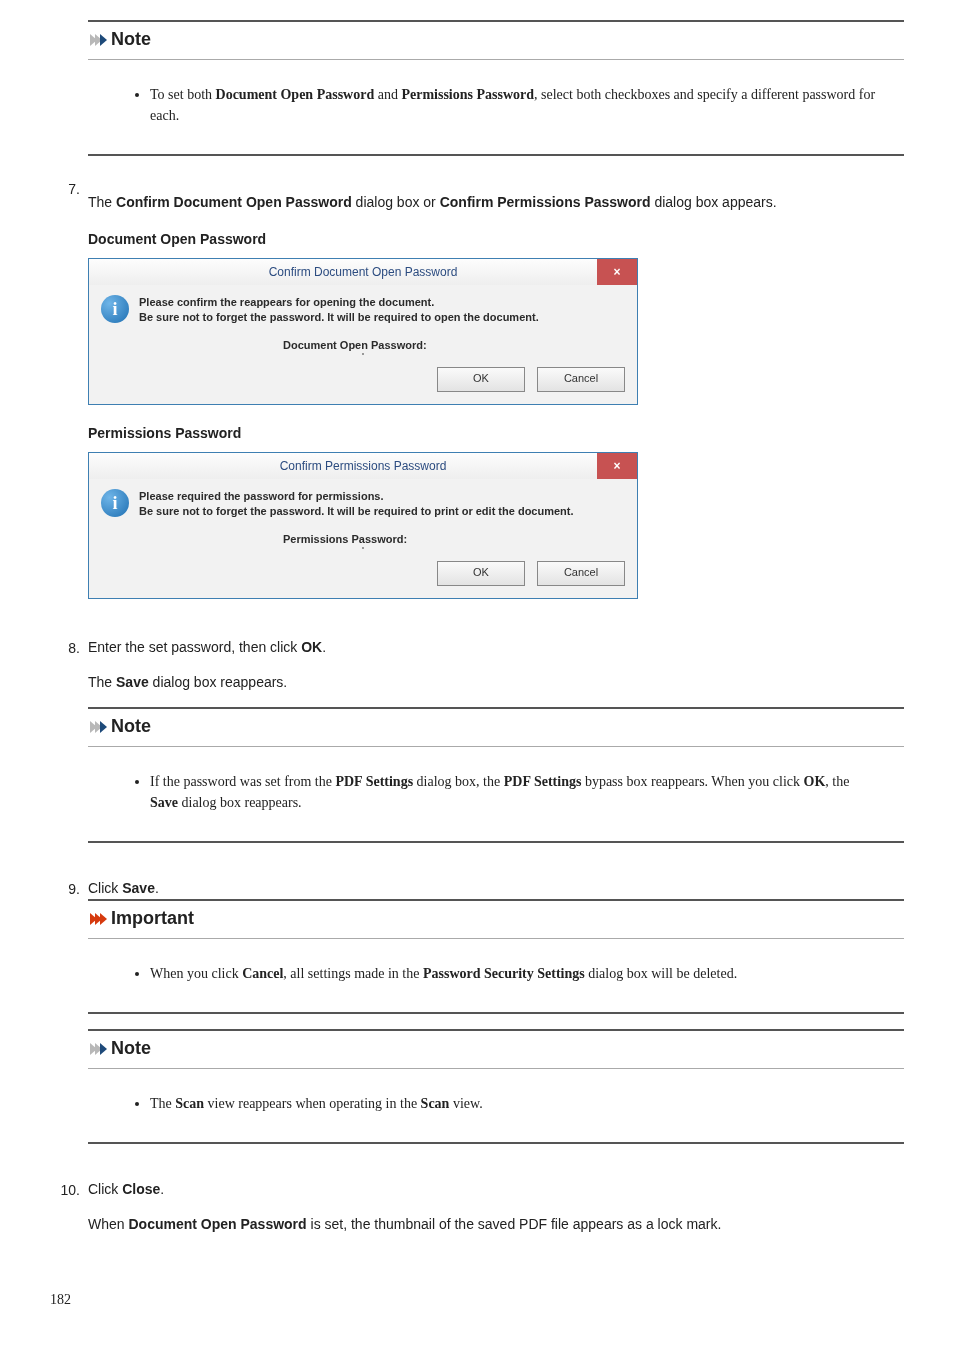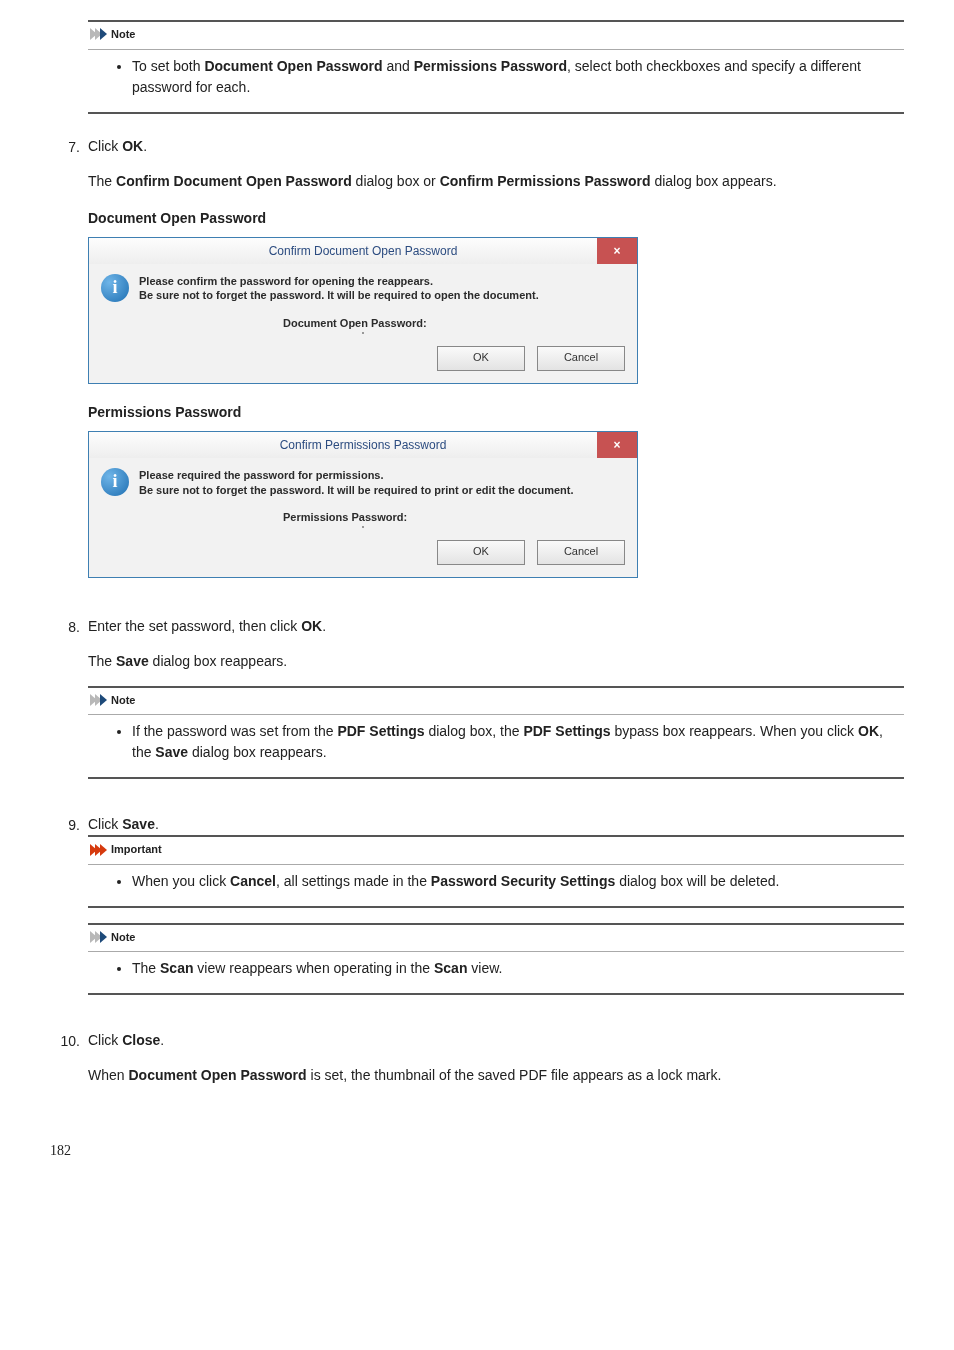--- a/index.html
+++ b/index.html
@@ -33,29 +33,30 @@
     border-top: 6px solid transparent;
     border-bottom: 6px solid transparent;
     border-left: 7px solid;
     margin-right: -2px;
   }
   .chev.grey { border-left-color: #b8b8b8; }
   .chev.blue { border-left-color: #1e4a7a; }
   .chev.red  { border-left-color: #d63a0e; }
   .note-title, .important-title {
     font-weight: bold;
-    font-size: 11px;
+    font-size: 18px;
   }
   .note-body {
     padding: 6px 10px 10px 30px;
   }
   .note-body ul, .bullet-list {
     list-style: disc;
     padding-left: 14px;
-    margin: 0;
+    margin: 18px;
+    font-family: Liberation Serif, serif;
   }
   .note-body li, .bullet-list li {
     margin-bottom: 4px;
   }
   ol.steps {
     list-style: none;
     padding-left: 0;
     margin: 0;
   }
   ol.steps > li {
@@ -204,38 +205,35 @@
       </ul>
     </div>
   </div>
 </div>
 
 <ol class="steps">
 
   <li>
     <div class="stepnum">7.</div>
     <div class="stepbody">
-      <div>
-        <span>Click </span><b>OK</b><span>.</span>
-      </div>
       <p>
         <span>The </span><b>Confirm Document Open Password</b><span> dialog box or </span><b>Confirm Permissions Password</b><span> dialog box appears.</span>
       </p>
       <div class="subheading">Document Open Password</div>
 
       <div class="dialog">
         <div class="dialog-title">
           <span>Confirm Document Open Password</span>
           <span class="dialog-close">×</span>
         </div>
         <div class="dialog-body">
           <div class="dialog-msgrow">
             <div class="info-icon">i</div>
             <div class="dialog-msg">
-              <span>Please confirm the password for opening the reappears.</span><br>
+              <span>Please confirm the reappears for opening the document.</span><br>
               <span>Be sure not to forget the password. It will be required to open the document.</span>
             </div>
           </div>
           <div class="pw-row">
             <div class="pw-label">Document Open Password:</div>
             <div class="pw-input"></div>
           </div>
           <div class="dialog-buttons">
             <div class="btn">OK</div>
             <div class="btn">Cancel</div>

